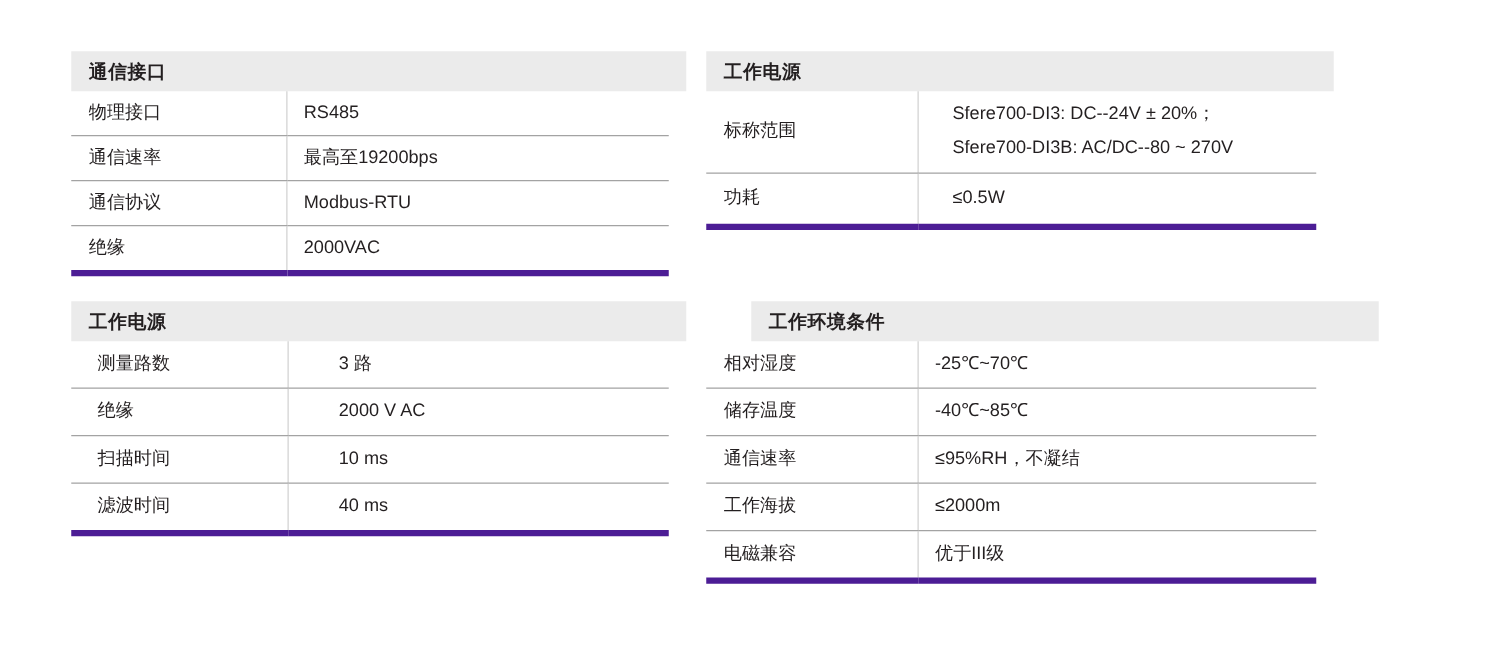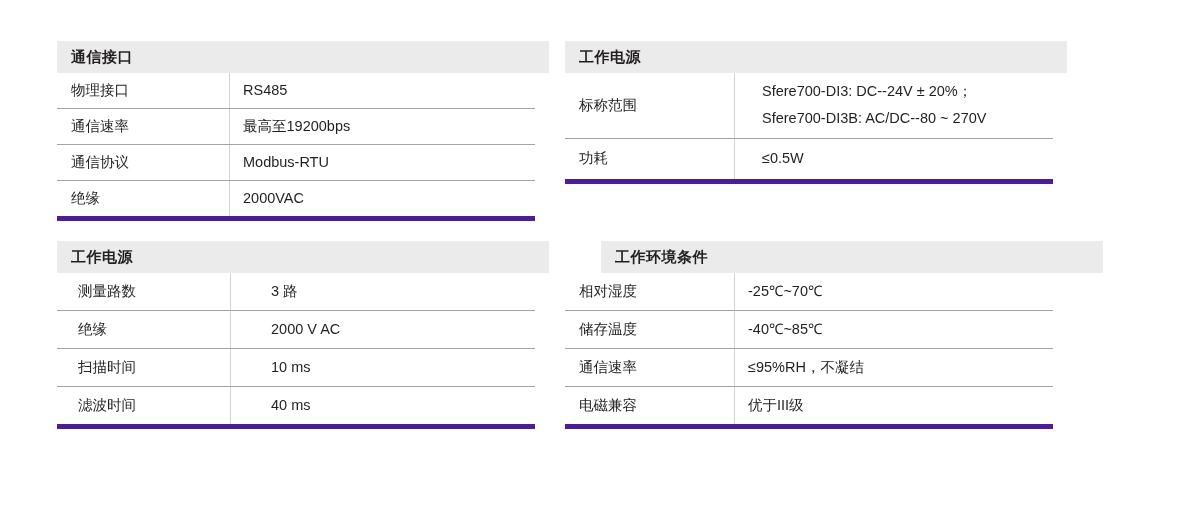--- a/index.html
+++ b/index.html
@@ -168,20 +168,24 @@
         </tr>
         <tr>
           <td class="k">储存温度</td>
           <td class="v">-40℃~85℃</td>
         </tr>
         <tr>
           <td class="k">通信速率</td>
           <td class="v">≤95%RH，不凝结</td>
         </tr>
         <tr>
+          <td class="k">工作海拔</td>
+          <td class="v">≤2000m</td>
+        </tr>
+        <tr>
           <td class="k">电磁兼容</td>
           <td class="v">优于III级</td>
         </tr>
       </tbody>
     </table>
   </div>
 
 </div>
 
 </body></html>

